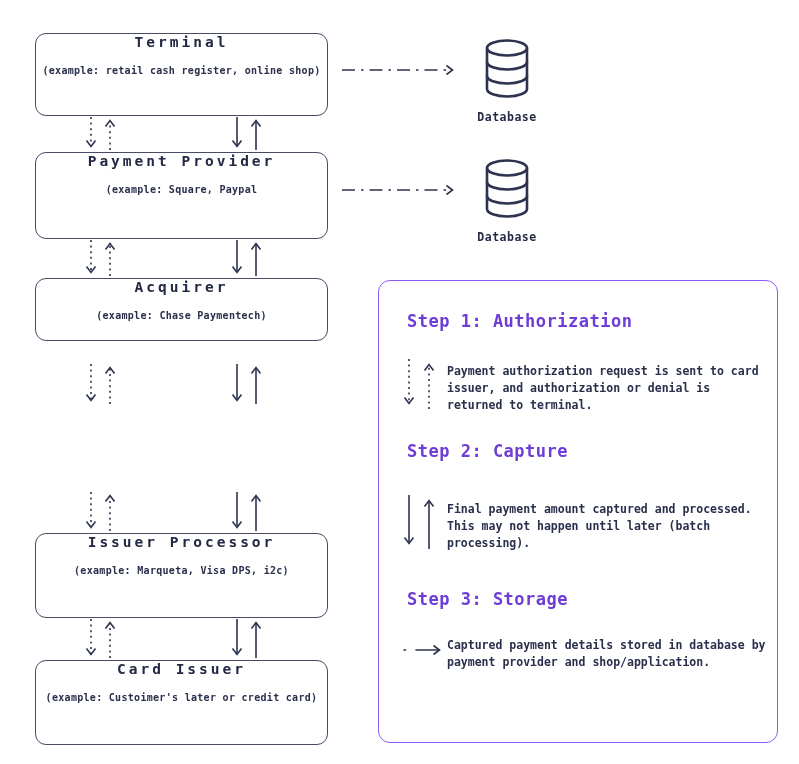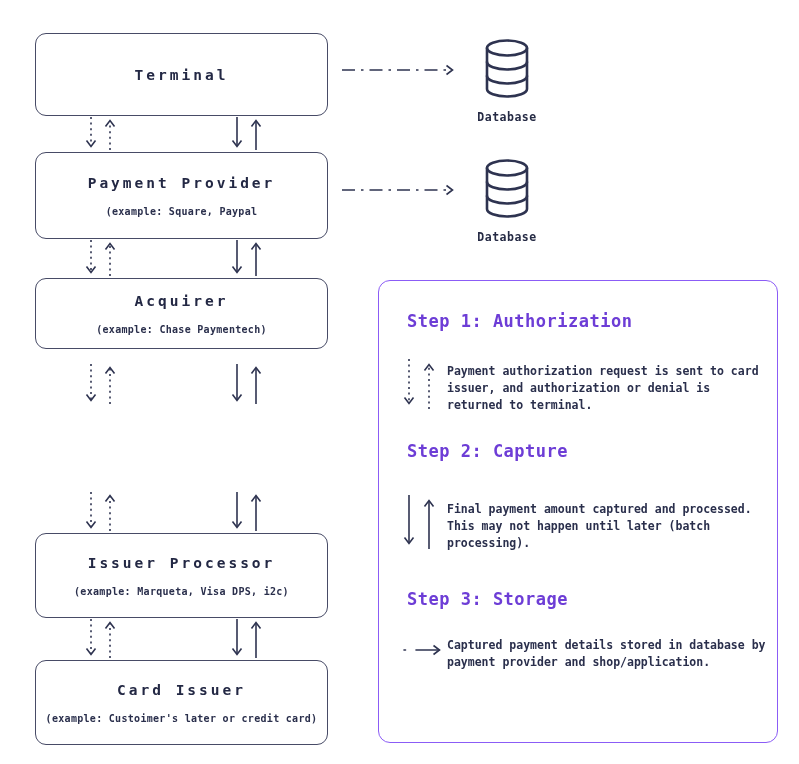--- a/index.html
+++ b/index.html
@@ -5,28 +5,28 @@
   html,body{margin:0;padding:0;background:#ffffff;}
   .canvas{
     position:relative;width:799px;height:764px;background:#ffffff;
     font-family:"DejaVu Sans Mono","Liberation Mono",monospace;
     color:#262b45;overflow:hidden;
   }
   .overlay{position:absolute;left:0;top:0;width:799px;height:764px;pointer-events:none;}
   .node{
     position:absolute;left:35px;width:293px;box-sizing:border-box;
     border:1.6px solid #474b66;border-radius:11px;background:#ffffff;
-    display:flex;flex-direction:column;align-items:center;justify-content:center;
+    display:flex;flex-direction:column;align-items:center;
     gap:15px;z-index:2;
   }
   .node-title{font-size:14.5px;font-weight:bold;letter-spacing:3px;color:#232844;white-space:nowrap;}
   .node-example{font-size:10px;font-weight:bold;letter-spacing:0.3px;color:#2a2f4c;white-space:nowrap;}
   .n1{top:33px;height:83px;}
   .n2{top:152px;height:87px;}
-  .n3{top:278px;height:71px;}
+  .n3{top:278px;height:63px;}
   .n4{top:406px;height:85px;}
   .n5{top:533px;height:85px;}
   .n6{top:660px;height:85px;}
   .db{position:absolute;width:110px;text-align:center;z-index:2;}
   .db1{left:452px;top:38px;}
   .db2{left:452px;top:158px;}
   .db-label{margin-top:6px;font-size:11.5px;font-weight:bold;letter-spacing:0.5px;color:#262b45;text-align:center;}
   .legend{
     position:absolute;left:378px;top:280px;width:400px;height:463px;box-sizing:border-box;
     border:1.6px solid #8b5cf6;border-radius:12px;background:#ffffff;z-index:2;
@@ -88,20 +88,21 @@
       <line x1="237" y1="619" x2="237" y2="654" marker-end="url(#chev)"></line>
       <line x1="256" y1="658" x2="256" y2="623" marker-end="url(#chev)"></line>
 
       <line x1="342" y1="70" x2="452" y2="70" stroke-dasharray="13 6 2.5 6" marker-end="url(#chev)"></line>
       <line x1="342" y1="190" x2="452" y2="190" stroke-dasharray="13 6 2.5 6" marker-end="url(#chev)"></line>
     </g>
   </svg>
 
   <div class="node n1">
     <div class="node-title">Terminal</div>
+    <div class="node-example">(example: retail cash register, online shop)</div>
   </div>
   <div class="node n2">
     <div class="node-title">Payment Provider</div>
     <div class="node-example">(example: Square, Paypal</div>
   </div>
   <div class="node n3">
     <div class="node-title">Acquirer</div>
     <div class="node-example">(example: Chase Paymentech)</div>
   </div>
   <div class="node n5">

